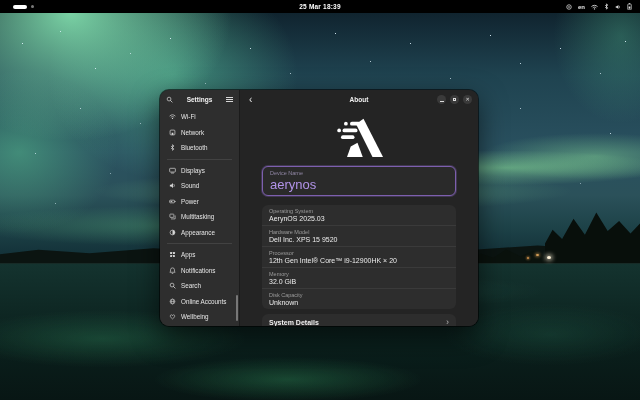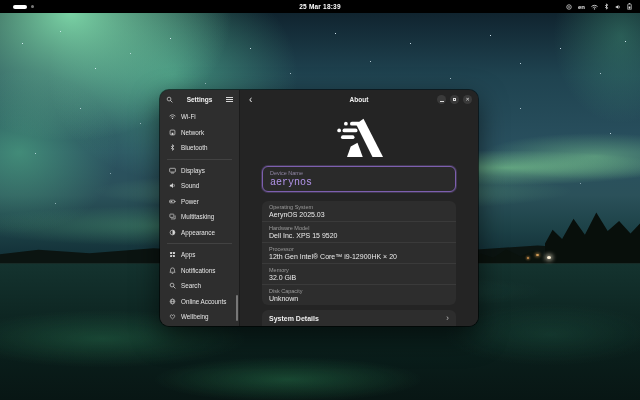--- a/index.html
+++ b/index.html
@@ -90,22 +90,22 @@
   .wc-min-glyph { width:4px; height:1px; background:#dcdcdc; margin-top:3px; }
   .wc-max-glyph { width:3.5px; height:3.5px; border:1px solid #dcdcdc; }
   .wc-close { font-size:5px; line-height:5px; }
 
   .page { flex:1; padding:2px 22px 0 22px; overflow:hidden; }
   .logo-wrap { display:flex; justify-content:center; padding:7px 0 9px 0; }
 
   .device-field { border:1px solid #7d5fae; box-shadow:0 0 0 1px rgba(150,115,220,0.25); border-radius:6px;
     background:#2a2a2a; padding:2.5px 7px 3.5px 7px; margin-bottom:9px; }
   .dn-label { color:#9187a5; font-size:5.5px; display:block; margin-bottom:1px; }
-  .dn-input { display:block; width:100%; border:none; outline:none; background:transparent; color:#b193e8; font-size:10px;
-    font-family:Liberation Mono, monospace; padding:0; }
+  .dn-input { display:block; width:100%; border:none; outline:none; background:transparent; color:#b193e8; font-size:13px;
+    font-family:Liberation Sans, sans-serif; padding:0; }
 
   .info-card { background:#2d2d2d; border-radius:6px; overflow:hidden; margin-bottom:5px; }
   .info-row { padding:2.5px 7px 3.5px 7px; }
   .info-row + .info-row { border-top:1px solid #3a3a3a; }
   .row-label { color:#9b9b9b; font-size:5.5px; display:block; margin-bottom:1px; }
   .row-value { color:#ececec; font-size:7px; display:block; white-space:nowrap; }
 
   .details-card { background:#2d2d2d; border-radius:6px 6px 0 0; display:flex; align-items:center; justify-content:space-between;
     padding:4.5px 7px; }
   .details-label { color:#f0f0f0; font-size:7px; font-weight:600; }

